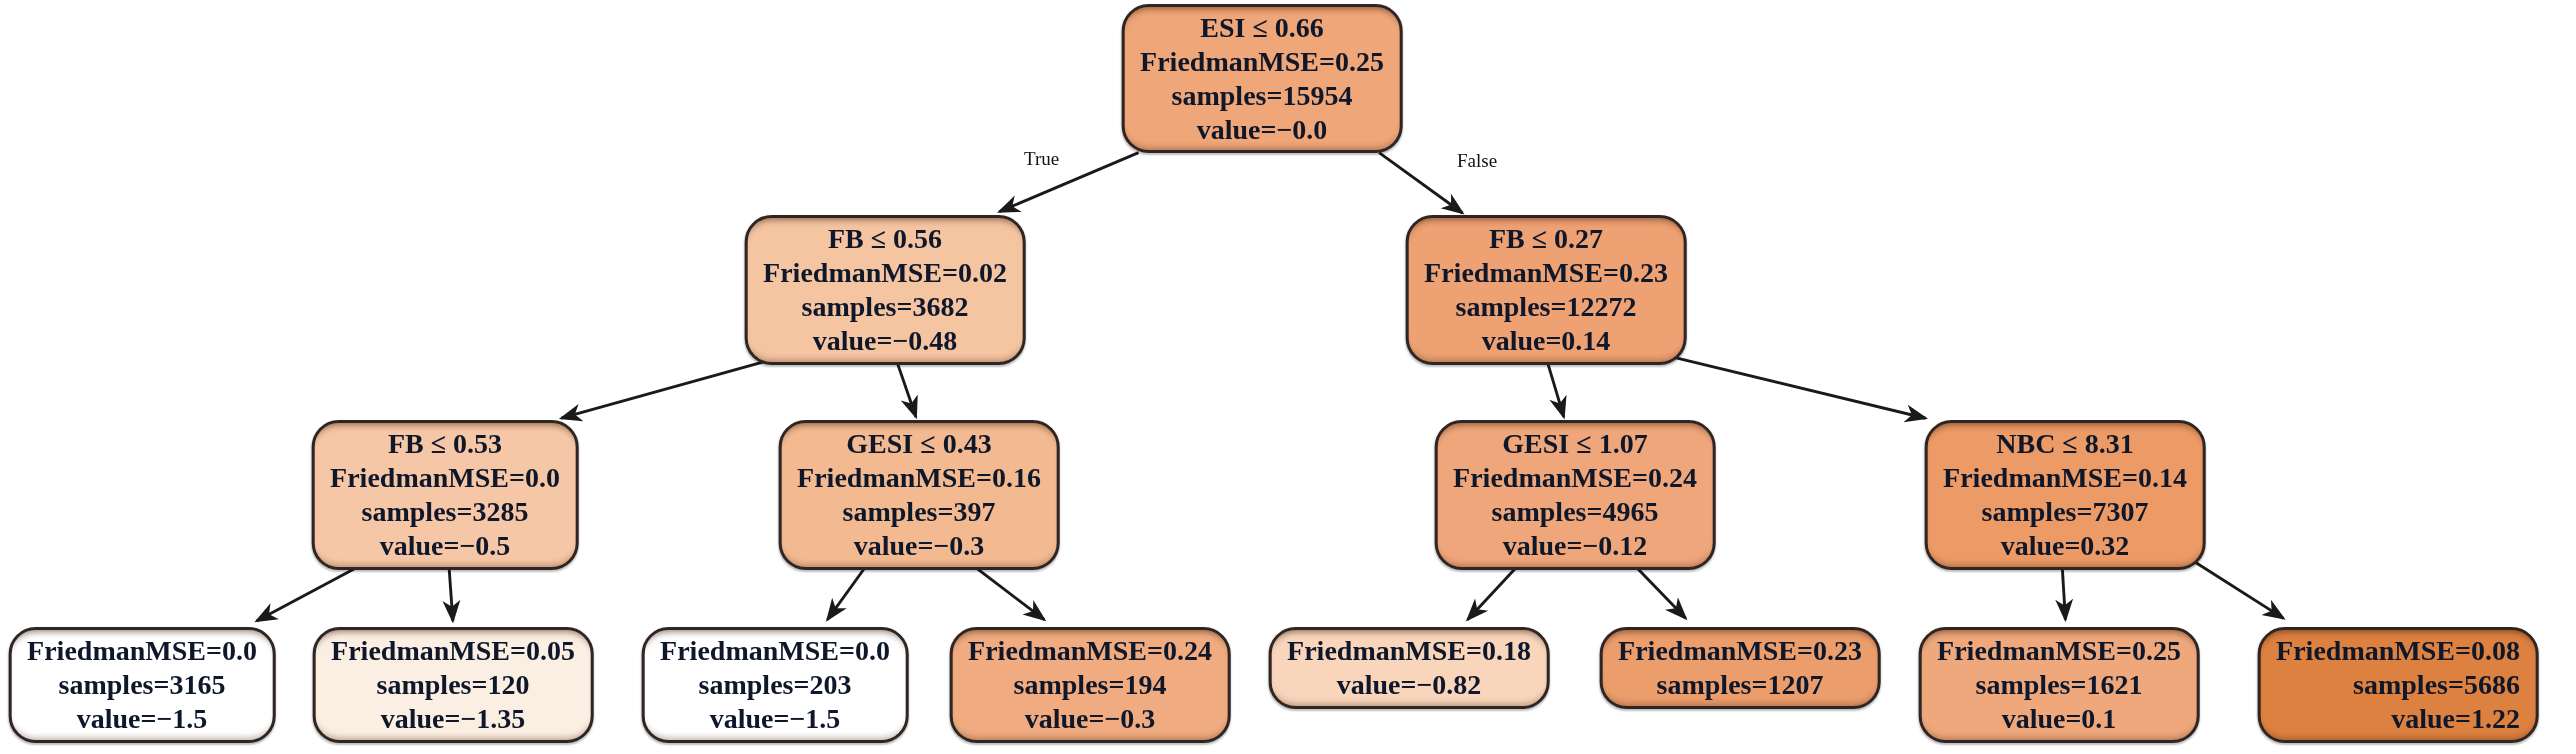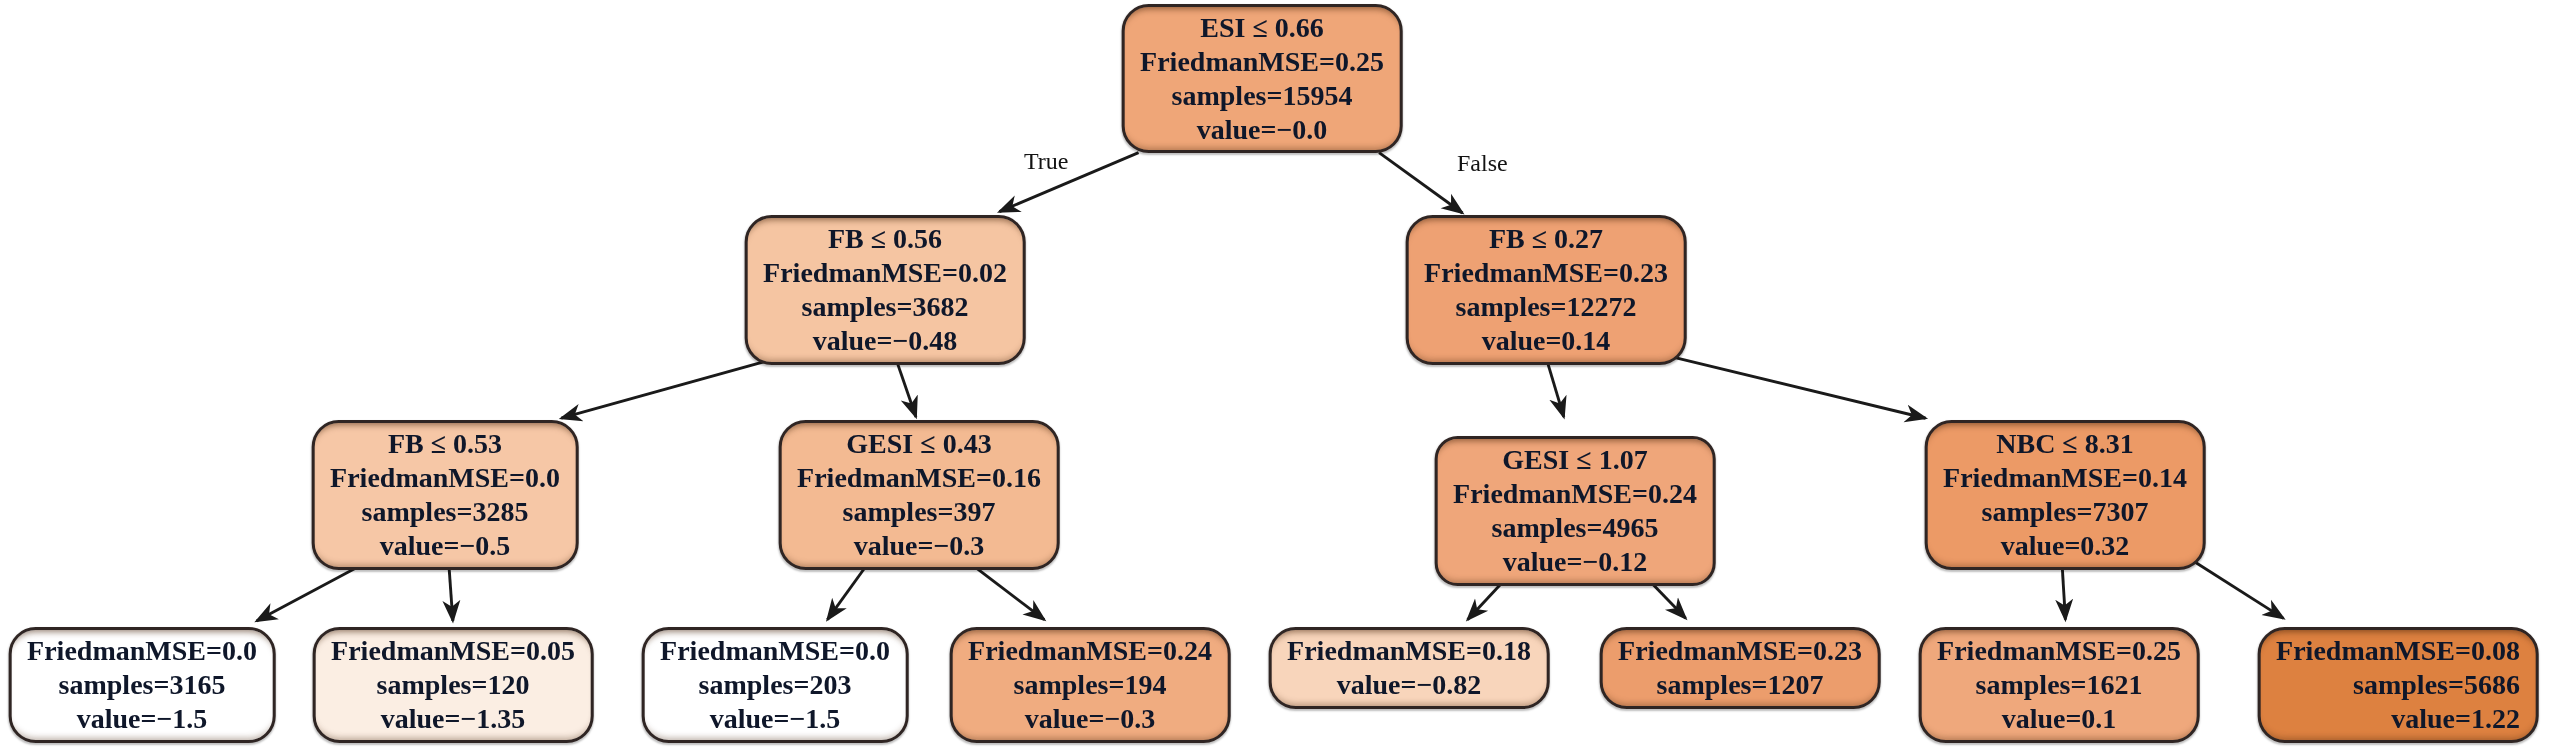--- a/index.html
+++ b/index.html
@@ -16,21 +16,21 @@
     text-align:center;
     white-space:nowrap;
     box-shadow:inset 0 7.7px 6.4px -5.8px rgba(70,35,10,.55),
                inset 0 -7.7px 6.4px -5.8px rgba(70,35,10,.35),
                0 1.9px 1.9px rgba(0,0,0,.25);
   }
   .node .line{
     font-size:28px;line-height:34px;color:#0f172a;font-weight:bold;
   }
   .edge-label{
-    position:absolute;z-index:3;font-size:24px;color:#131313;white-space:nowrap;
+    position:absolute;z-index:3;font-size:19px;color:#131313;white-space:nowrap;
   }
 </style>
 </head>
 <body>
 
 <div id="canvas">
 
   <svg id="edges" viewBox="0 0 4016 1177" xmlns="http://www.w3.org/2000/svg">
     <defs>
       <marker id="arrow" markerUnits="userSpaceOnUse" markerWidth="40" markerHeight="32" refX="32" refY="16" orient="auto">
@@ -86,21 +86,21 @@
     <div class="line">value=−0.5</div>
   </div>
 
   <div class="node" style="left: 919px; top: 420px; background-color: rgb(243, 186, 146); text-align: center;">
     <div class="line">GESI ≤ 0.43</div>
     <div class="line">FriedmanMSE=0.16</div>
     <div class="line">samples=397</div>
     <div class="line">value=−0.3</div>
   </div>
 
-  <div class="node" style="left: 1575px; top: 436px; background-color: rgb(239, 166, 122); border-radius: 23px;">
+  <div class="node" style="left: 1575px; top: 420px; background-color: rgb(239, 166, 122);">
     <div class="line">GESI ≤ 1.07</div>
     <div class="line">FriedmanMSE=0.24</div>
     <div class="line">samples=4965</div>
     <div class="line">value=−0.12</div>
   </div>
 
   <div class="node" style="left: 2065px; top: 420px; background-color: rgb(236, 154, 102);">
     <div class="line">NBC ≤ 8.31</div>
     <div class="line">FriedmanMSE=0.14</div>
     <div class="line">samples=7307</div>

